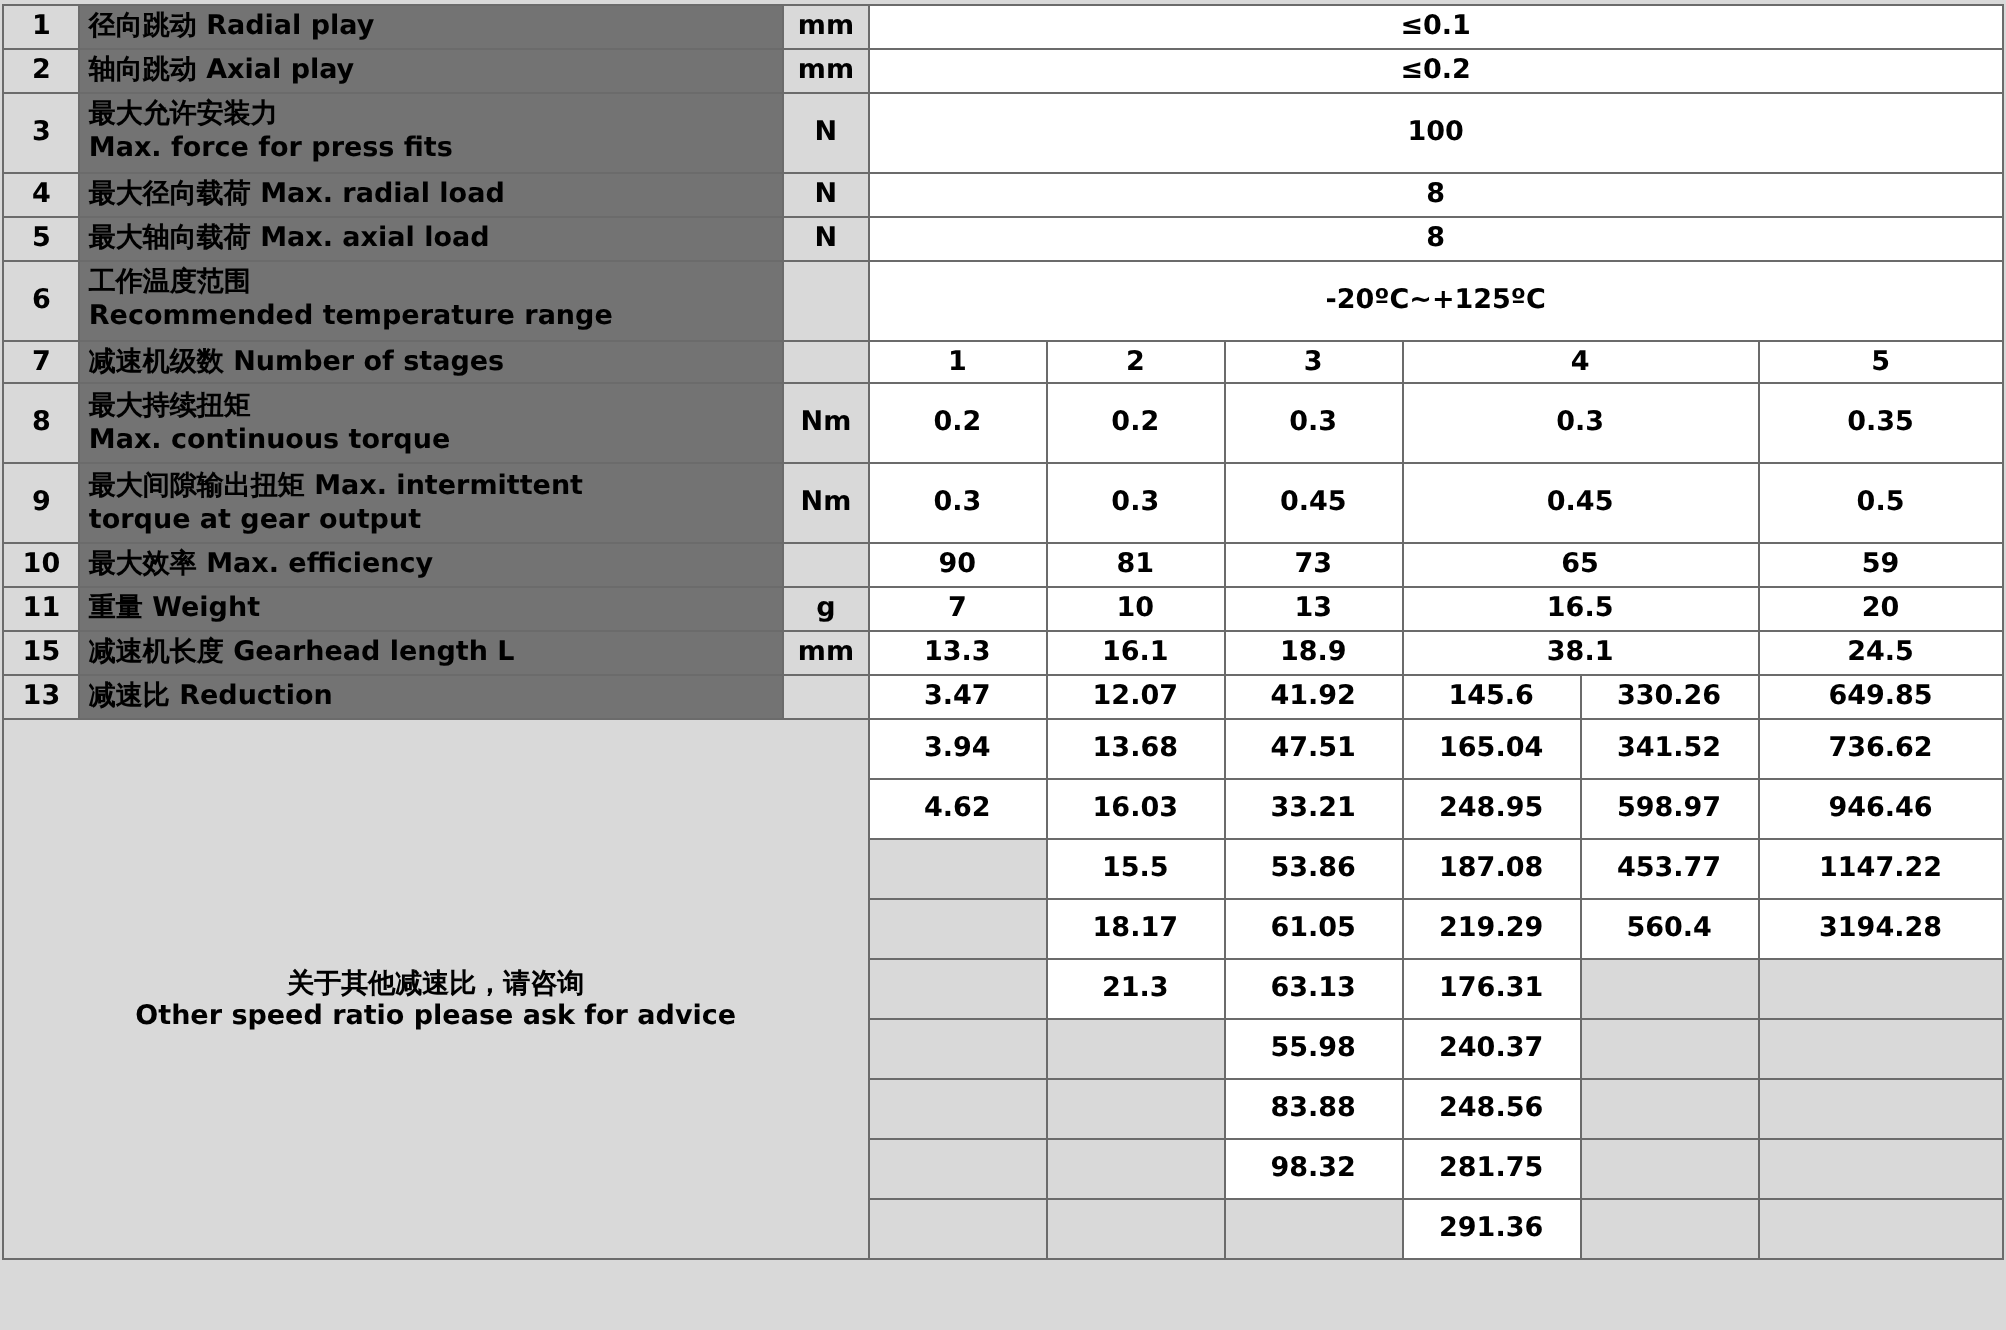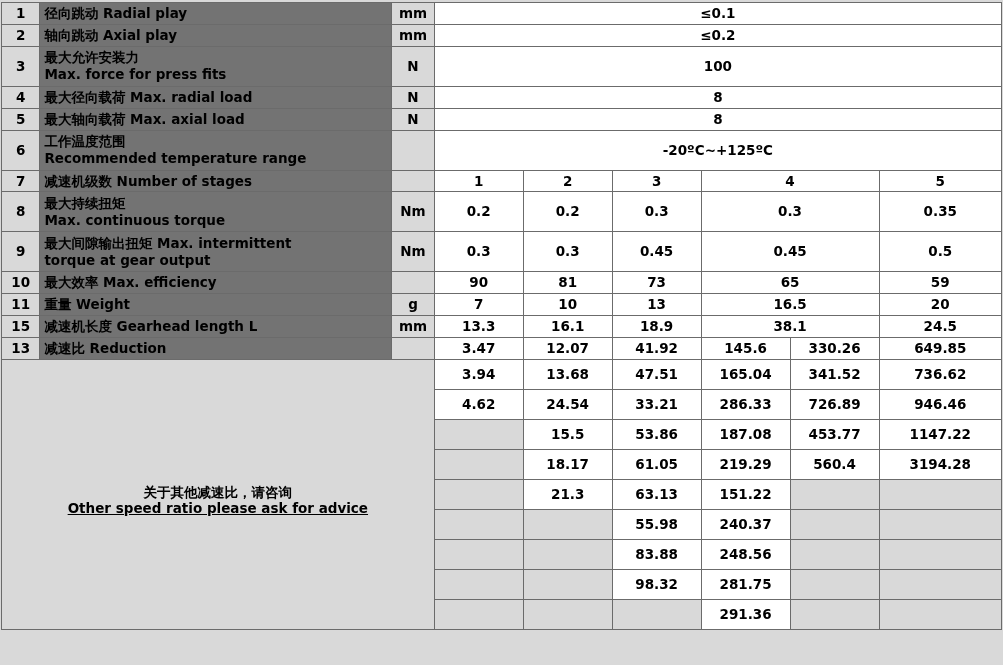--- a/index.html
+++ b/index.html
@@ -65,21 +65,21 @@
   }
   .note-cell {
     background: #d9d9d9;
     text-align: center;
     vertical-align: middle;
     font-weight: bold;
     font-size: 14.5px;
     line-height: 1.6;
   }
   .note-cell .l1 { display: block; margin-top: 12px; }
-  .note-cell .l2 { display: block; text-decoration: underline; }
+  .note-cell .l2 { display: block; }
   .tall { height: 40px; }
   .r-small td { height: 25px; }
   .ratio-val {
     font-weight: normal;
     font-size: 13.5px;
   }
 </style>
 </head>
 <body>
 
@@ -238,24 +238,24 @@
       <td class="c-val ratio-val">3.94</td>
       <td class="c-val ratio-val">13.68</td>
       <td class="c-val ratio-val">47.51</td>
       <td class="c-val ratio-val">165.04</td>
       <td class="c-val ratio-val">341.52</td>
       <td class="c-val ratio-val">736.62</td>
     </tr>
 
     <tr class="r-small">
       <td class="c-val ratio-val">4.62</td>
-      <td class="c-val ratio-val">24.54</td>
+      <td class="c-val ratio-val">16.03</td>
       <td class="c-val ratio-val">33.21</td>
-      <td class="c-val ratio-val">286.33</td>
-      <td class="c-val ratio-val">726.89</td>
+      <td class="c-val ratio-val">248.95</td>
+      <td class="c-val ratio-val">598.97</td>
       <td class="c-val ratio-val">946.46</td>
     </tr>
 
     <tr class="r-small">
       <td class="c-val ratio-val grey"></td>
       <td class="c-val ratio-val">15.5</td>
       <td class="c-val ratio-val">53.86</td>
       <td class="c-val ratio-val">187.08</td>
       <td class="c-val ratio-val">453.77</td>
       <td class="c-val ratio-val">1147.22</td>
@@ -267,21 +267,21 @@
       <td class="c-val ratio-val">61.05</td>
       <td class="c-val ratio-val">219.29</td>
       <td class="c-val ratio-val">560.4</td>
       <td class="c-val ratio-val">3194.28</td>
     </tr>
 
     <tr class="r-small">
       <td class="c-val ratio-val grey"></td>
       <td class="c-val ratio-val">21.3</td>
       <td class="c-val ratio-val">63.13</td>
-      <td class="c-val ratio-val">151.22</td>
+      <td class="c-val ratio-val">176.31</td>
       <td class="c-val ratio-val grey"></td>
       <td class="c-val ratio-val grey"></td>
     </tr>
 
     <tr class="r-small">
       <td class="c-val ratio-val grey"></td>
       <td class="c-val ratio-val grey"></td>
       <td class="c-val ratio-val">55.98</td>
       <td class="c-val ratio-val">240.37</td>
       <td class="c-val ratio-val grey"></td>

